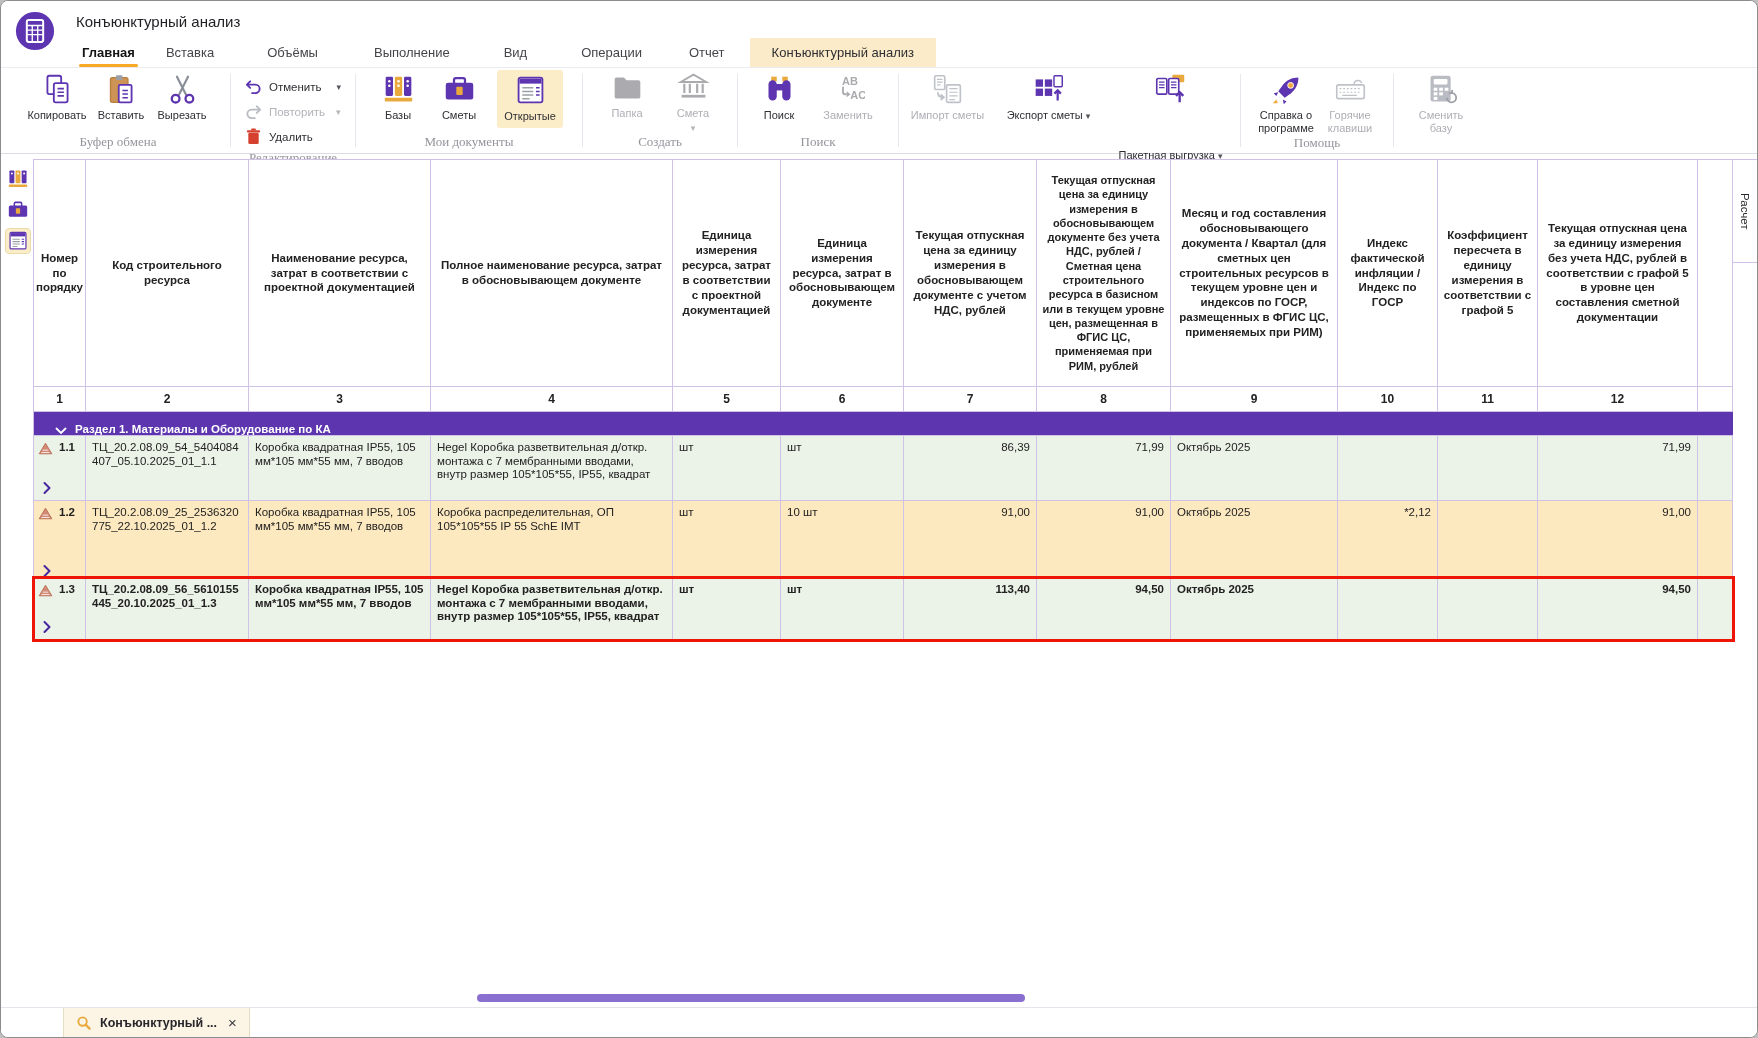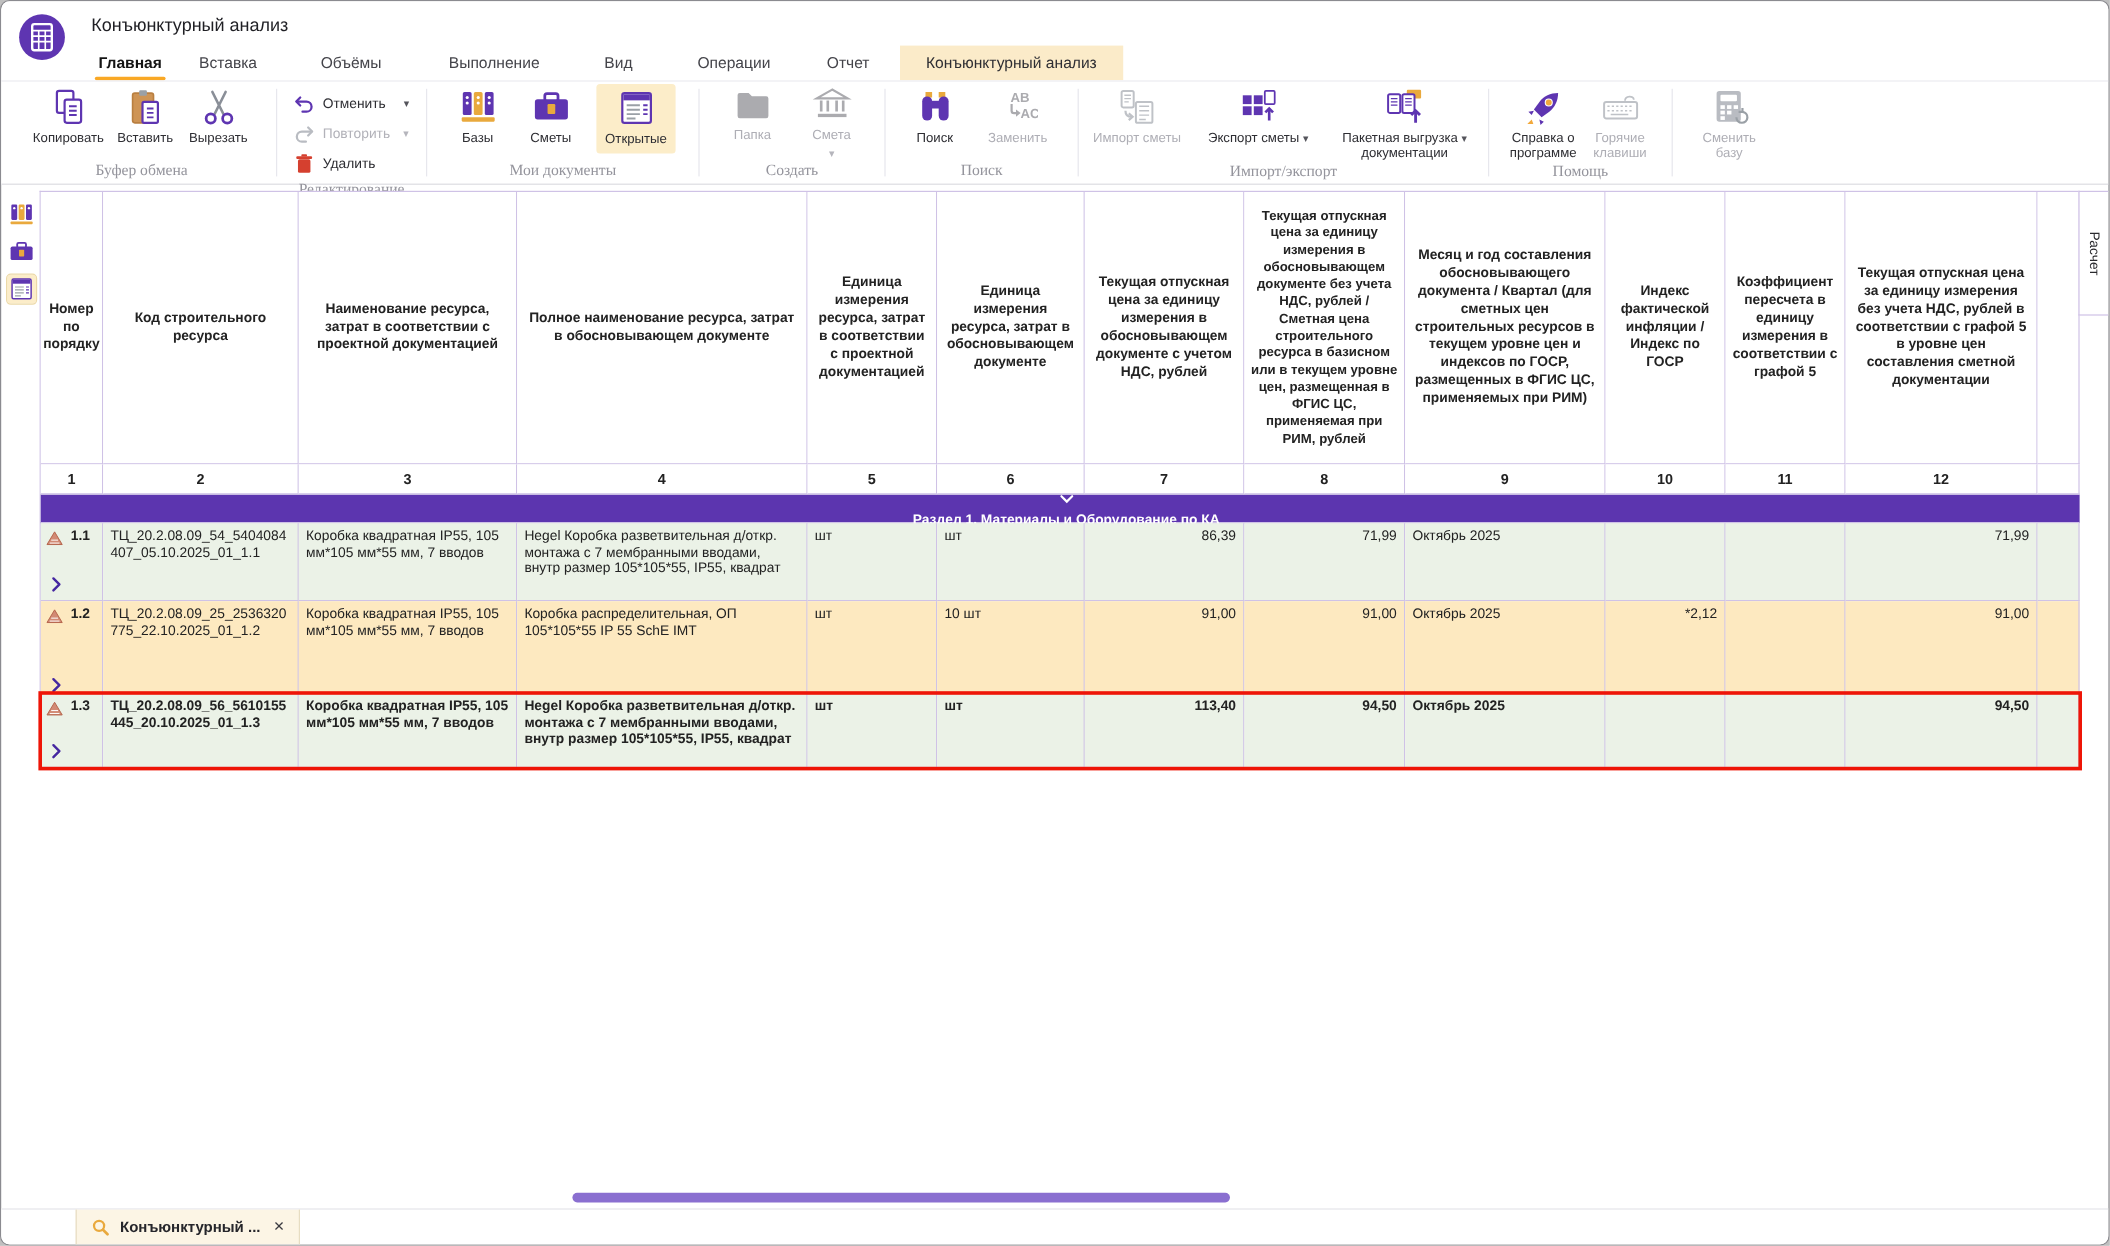--- a/index.html
+++ b/index.html
@@ -31,36 +31,36 @@
     text-align:center;color:#2e2e33;padding-top:3px;cursor:default;}
   .rbtn svg{width:33px;height:33px;}
   .rbtn.disabled{color:#aeaeb5;}
   .hl{background:#FCEDC9;border-radius:3px;padding:4px 5px 5px;}
   .caret{font-size:9px;color:#55555c;}
   .caret.gray{color:#b5b5bc;}
   .edit-col{display:flex;flex-direction:column;justify-content:flex-start;padding:4px 2px 0;}
   .erow{display:flex;align-items:center;gap:7px;font-size:11.5px;color:#2e2e33;padding:4px 4px;white-space:nowrap;}
   .erow svg{width:17px;height:17px;}
   .erow.disabled{color:#b2b2b9;}
-  .lbl2{display:block;}
+  .lbl2{display:block;margin-top:40px;}
 
   
   .ministrip{position:absolute;left:2px;top:166px;width:29px;display:flex;flex-direction:column;gap:7px;align-items:center;}
   .mini{width:24px;height:24px;display:flex;align-items:center;justify-content:center;}
   .mini svg{width:22px;height:22px;}
   .mini.active{background:#FCEDC9;border-radius:3px;outline:1px solid #ecd9a8;}
 
   
   .table{position:absolute;left:32px;top:158px;width:1700px;border-top:1px solid #cfc2e6;border-left:1px solid #cfc2e6;font-size:11.5px;}
   .tg{display:grid;grid-template-columns:52px 163px 182px 242px 108px 123px 133px 134px 167px 100px 100px 160px 35px;}
   .c{border-right:1px solid #cfc2e6;border-bottom:1px solid #cfc2e6;padding:4px 6px;overflow:hidden;}
   .hdr .c{height:227px;display:flex;align-items:center;justify-content:center;text-align:center;font-weight:700;line-height:1.3;padding:4px 5px;background:#fff;}
   .nrow .c{height:25px;display:flex;align-items:center;justify-content:center;font-weight:700;font-size:12px;background:#fff;}
-  .section{width:100%;height:24px;background:#5C35AF;color:#fff;display:flex;align-items:center;gap:8px;
-    padding-left:10px;font-weight:700;font-size:11.5px;border-bottom:1px solid #cfc2e6;flex-direction:column;}
+  .section{width:100%;height:24px;background:#5C35AF;color:#fff;display:flex;align-items:flex-end;gap:8px;
+    padding-left:21px;font-weight:700;font-size:11.5px;border-bottom:1px solid #cfc2e6;}
   .row .c{padding-top:5px;}
   .r-green .c{background:#EBF2E7;}
   .r-tan .c{background:#FDE9C0;gap:44px;}
   .h1 .c{height:65px;} .h2 .c{height:77px;} .h3 .c{height:62px;}
   .txt{text-align:left;line-height:1.18;}
   .num{text-align:right;}
   .code{word-break:break-all;}
   .c-first{display:flex;flex-direction:column;padding:5px 4px 3px;}
   .c-first-top{display:flex;align-items:flex-start;gap:6px;}
   .c-first-top svg{width:15px;height:13px;margin-top:1px;}

